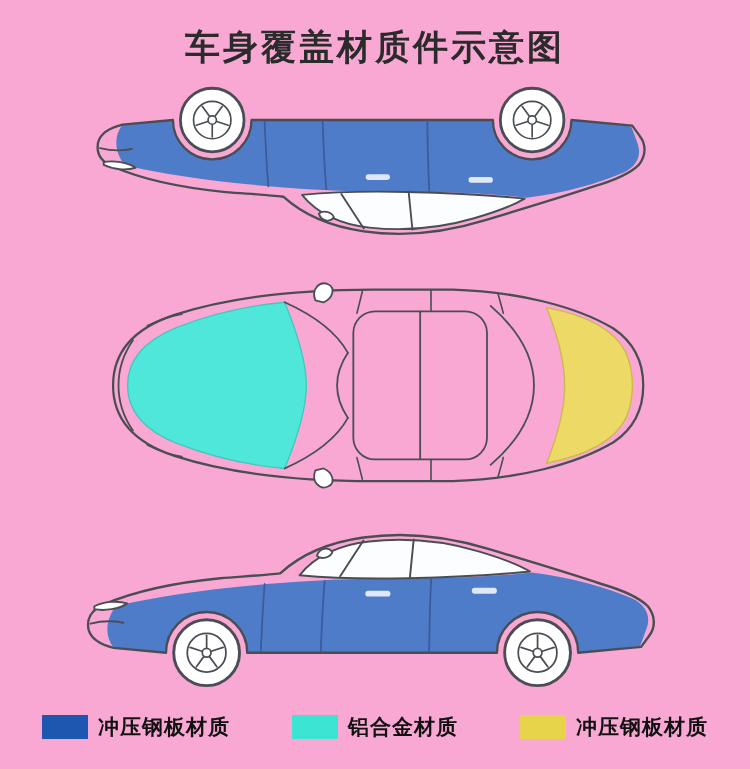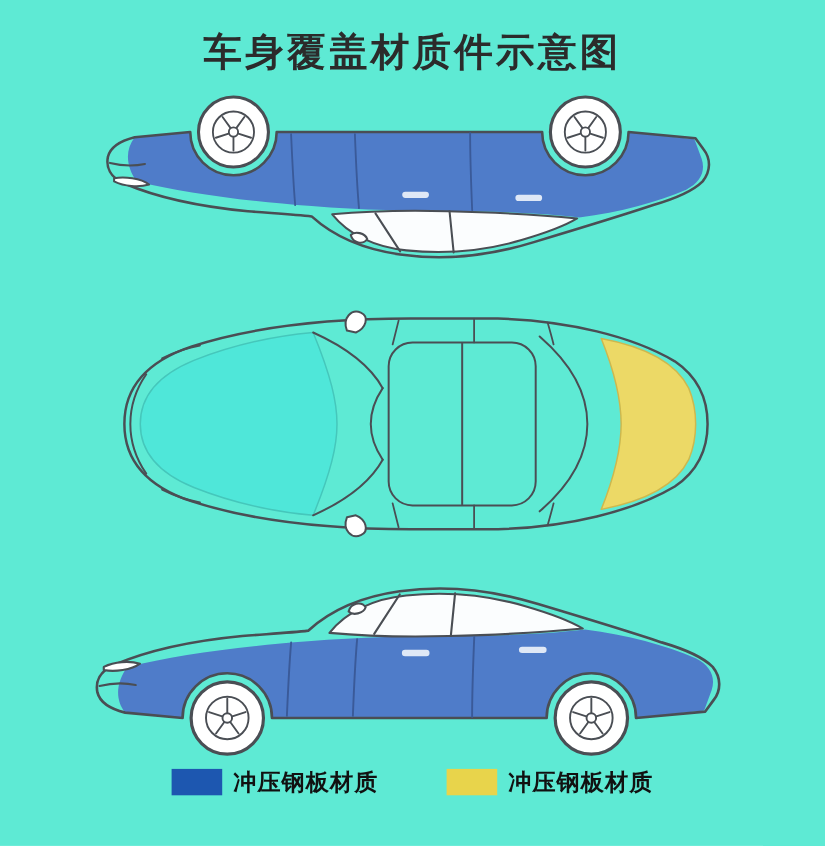--- a/index.html
+++ b/index.html
@@ -5,21 +5,21 @@
   html, body {
     margin: 0;
     padding: 0;
     background: #ffffff;
     font-family: "Liberation Sans", "DejaVu Sans", sans-serif;
   }
   .page {
     width: 750px;
     height: 769px;
     margin: 0 auto;
-    background: #5eead4;
+    background: #f9a8d4;
     box-sizing: border-box;
     padding-top: 24px;
     overflow: hidden;
   }
   .page-title {
     margin: 0 0 6px 0;
     text-align: center;
     font-size: 35px;
     font-weight: 700;
     letter-spacing: 3px;
@@ -28,21 +28,21 @@
   figure {
     margin: 0 auto;
     padding: 0;
     display: block;
     text-align: center;
   }
   .fig-inverted svg { width: 580px; height: auto; display: block; margin: 0 auto; }
   .fig-top svg      { width: 560px; height: auto; display: block; margin: 4px auto 0 auto; }
   .fig-side svg     { width: 600px; height: auto; display: block; margin: 0 auto; }
   .legend {
-    margin-top: 0;
+    margin-top: 16px;
     display: flex;
     justify-content: center;
     align-items: center;
     gap: 62px;
   }
   .legend-item {
     display: flex;
     align-items: center;
   }
   .legend-swatch {
@@ -173,18 +173,22 @@
       <use href="#side-car"></use>
     </svg>
   </figure>
 
   <div class="legend">
     <div class="legend-item">
       <span class="legend-swatch" style="background: rgb(29, 87, 176);"></span>
       <span class="legend-label">冲压钢板材质</span>
     </div>
     <div class="legend-item">
+      <span class="legend-swatch" style="background: rgb(60, 229, 211);"></span>
+      <span class="legend-label">铝合金材质</span>
+    </div>
+    <div class="legend-item">
       <span class="legend-swatch" style="background: rgb(232, 212, 75);"></span>
       <span class="legend-label">冲压钢板材质</span>
     </div>
   </div>
 
 </div>
 
 </body></html>

